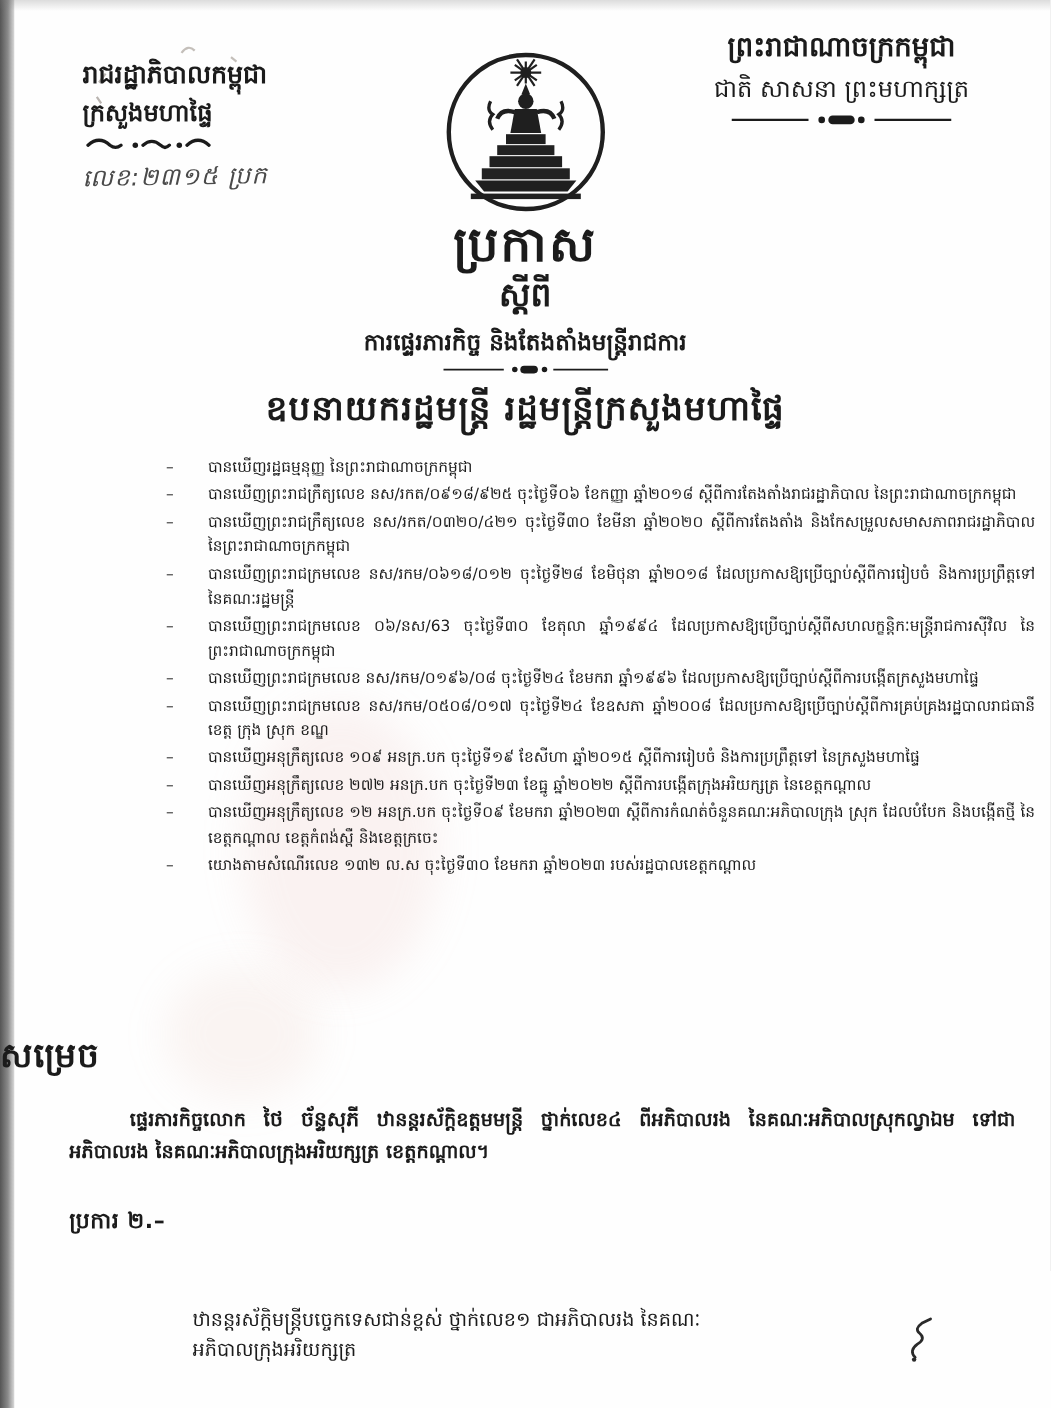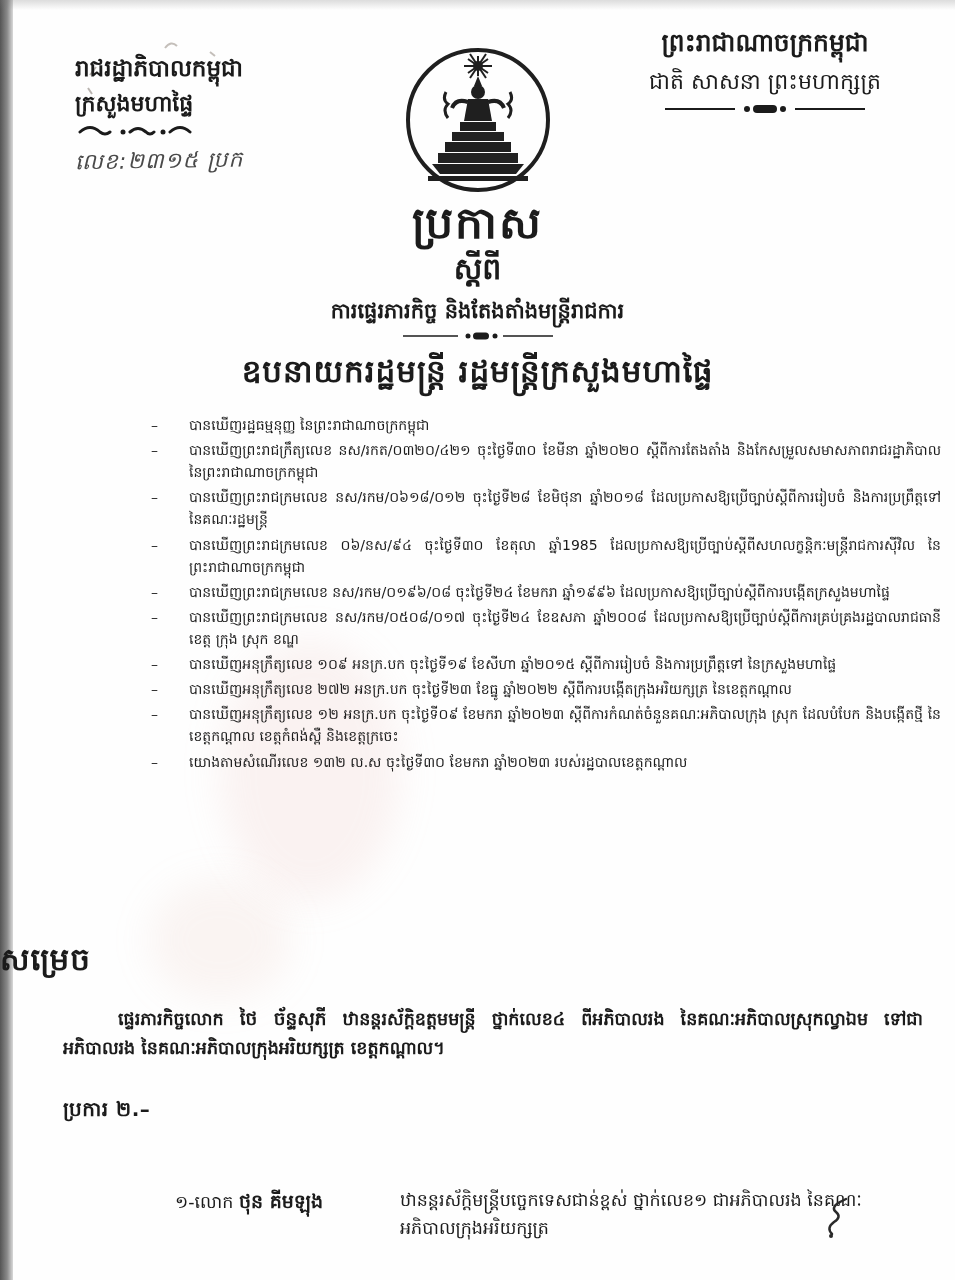--- a/index.html
+++ b/index.html
@@ -180,43 +180,43 @@
       <circle cx="65" cy="6" r="2.5" fill="#1b1b1b"></circle>
       <rect x="70" y="2.5" width="16" height="7" rx="3.5" fill="#1b1b1b"></rect>
       <circle cx="92" cy="6" r="2.5" fill="#1b1b1b"></circle>
       <line x1="100" y1="6" x2="150" y2="6" stroke="#1b1b1b" stroke-width="1.5"></line>
     </svg>
     <div class="t-authority">ឧបនាយករដ្ឋមន្ត្រី រដ្ឋមន្ត្រីក្រសួងមហាផ្ទៃ</div>
   </div>
 
   <ul class="citations">
     <li>បានឃើញរដ្ឋធម្មនុញ្ញ នៃព្រះរាជាណាចក្រកម្ពុជា</li>
+    <li>បានឃើញព្រះរាជក្រឹត្យលេខ នស/រកត/០៩១៨/៩២៥ ចុះថ្ងៃទី០៦ ខែកញ្ញា ឆ្នាំ២០១៨ ស្តីពីការតែងតាំងរាជរដ្ឋាភិបាល នៃព្រះរាជាណាចក្រកម្ពុជា</li>
     <li>បានឃើញព្រះរាជក្រឹត្យលេខ នស/រកត/០៣២០/៤២១ ចុះថ្ងៃទី៣០ ខែមីនា ឆ្នាំ២០២០ ស្តីពីការតែងតាំង និងកែសម្រួលសមាសភាពរាជរដ្ឋាភិបាល នៃព្រះរាជាណាចក្រកម្ពុជា</li>
     <li>បានឃើញព្រះរាជក្រមលេខ នស/រកម/០៦១៨/០១២ ចុះថ្ងៃទី២៨ ខែមិថុនា ឆ្នាំ២០១៨ ដែលប្រកាសឱ្យប្រើច្បាប់ស្តីពីការរៀបចំ និងការប្រព្រឹត្តទៅ នៃគណៈរដ្ឋមន្ត្រី</li>
-    <li>បានឃើញព្រះរាជក្រមលេខ ០៦/នស/៩៤ ចុះថ្ងៃទី៣០ ខែតុលា ឆ្នាំ1985 ដែលប្រកាសឱ្យប្រើច្បាប់ស្តីពីសហលក្ខន្តិកៈមន្ត្រីរាជការស៊ីវិល នៃព្រះរាជាណាចក្រកម្ពុជា</li>
+    <li>បានឃើញព្រះរាជក្រមលេខ ០៦/នស/63 ចុះថ្ងៃទី៣០ ខែតុលា ឆ្នាំ១៩៩៤ ដែលប្រកាសឱ្យប្រើច្បាប់ស្តីពីសហលក្ខន្តិកៈមន្ត្រីរាជការស៊ីវិល នៃព្រះរាជាណាចក្រកម្ពុជា</li>
     <li>បានឃើញព្រះរាជក្រមលេខ នស/រកម/០១៩៦/០៨ ចុះថ្ងៃទី២៤ ខែមករា ឆ្នាំ១៩៩៦ ដែលប្រកាសឱ្យប្រើច្បាប់ស្តីពីការបង្កើតក្រសួងមហាផ្ទៃ</li>
     <li>បានឃើញព្រះរាជក្រមលេខ នស/រកម/០៥០៨/០១៧ ចុះថ្ងៃទី២៤ ខែឧសភា ឆ្នាំ២០០៨ ដែលប្រកាសឱ្យប្រើច្បាប់ស្តីពីការគ្រប់គ្រងរដ្ឋបាលរាជធានី ខេត្ត ក្រុង ស្រុក ខណ្ឌ</li>
     <li>បានឃើញអនុក្រឹត្យលេខ ១០៩ អនក្រ.បក ចុះថ្ងៃទី១៩ ខែសីហា ឆ្នាំ២០១៥ ស្តីពីការរៀបចំ និងការប្រព្រឹត្តទៅ នៃក្រសួងមហាផ្ទៃ</li>
     <li>បានឃើញអនុក្រឹត្យលេខ ២៧២ អនក្រ.បក ចុះថ្ងៃទី២៣ ខែធ្នូ ឆ្នាំ២០២២ ស្តីពីការបង្កើតក្រុងអរិយក្សត្រ នៃខេត្តកណ្តាល</li>
     <li>បានឃើញអនុក្រឹត្យលេខ ១២ អនក្រ.បក ចុះថ្ងៃទី០៩ ខែមករា ឆ្នាំ២០២៣ ស្តីពីការកំណត់ចំនួនគណៈអភិបាលក្រុង ស្រុក ដែលបំបែក និងបង្កើតថ្មី នៃខេត្តកណ្តាល ខេត្តកំពង់ស្ពឺ និងខេត្តក្រចេះ</li>
     <li>យោងតាមសំណើរលេខ ១៣២ ល.ស ចុះថ្ងៃទី៣០ ខែមករា ឆ្នាំ២០២៣ របស់រដ្ឋបាលខេត្តកណ្តាល</li>
   </ul>
 
   <div class="decision">សម្រេច</div>
 
   <div class="article a1">
     <div class="art-body"><span>ផ្ទេរភារកិច្ចលោក </span><b>ថៃ ច័ន្ទសុភី</b><span> ឋានន្តរស័ក្តិឧត្តមមន្ត្រី ថ្នាក់លេខ៤ ពីអភិបាលរង នៃគណៈអភិបាលស្រុកល្វាឯម ទៅជាអភិបាលរង នៃគណៈអភិបាលក្រុងអរិយក្សត្រ ខេត្តកណ្តាល។</span></div>
   </div>
 
   <div class="article a2">
     <div class="art-head">ប្រការ ២.–</div>
   </div>
 
   <div class="appointee-row">
-    <div class="app-name-col"><span>១-លោក </span><b>ថុន គីមឡុង</b></div>
     <div class="app-desc-col">ឋានន្តរស័ក្តិមន្ត្រីបច្ចេកទេសជាន់ខ្ពស់ ថ្នាក់លេខ១ ជាអភិបាលរង នៃគណៈអភិបាលក្រុងអរិយក្សត្រ</div>
   </div>
 
   <svg class="paraph" width="30" height="45">
     <path d="M14,38 q-6,-6 2,-12 q8,-5 2,-10 q-5,-4 2,-9 l8,-4" stroke="#2a2a2a" stroke-width="2.5" fill="none" stroke-linecap="round"></path>
     <circle cx="13" cy="40" r="2" fill="#2a2a2a"></circle>
   </svg>
 
 </div>
 

